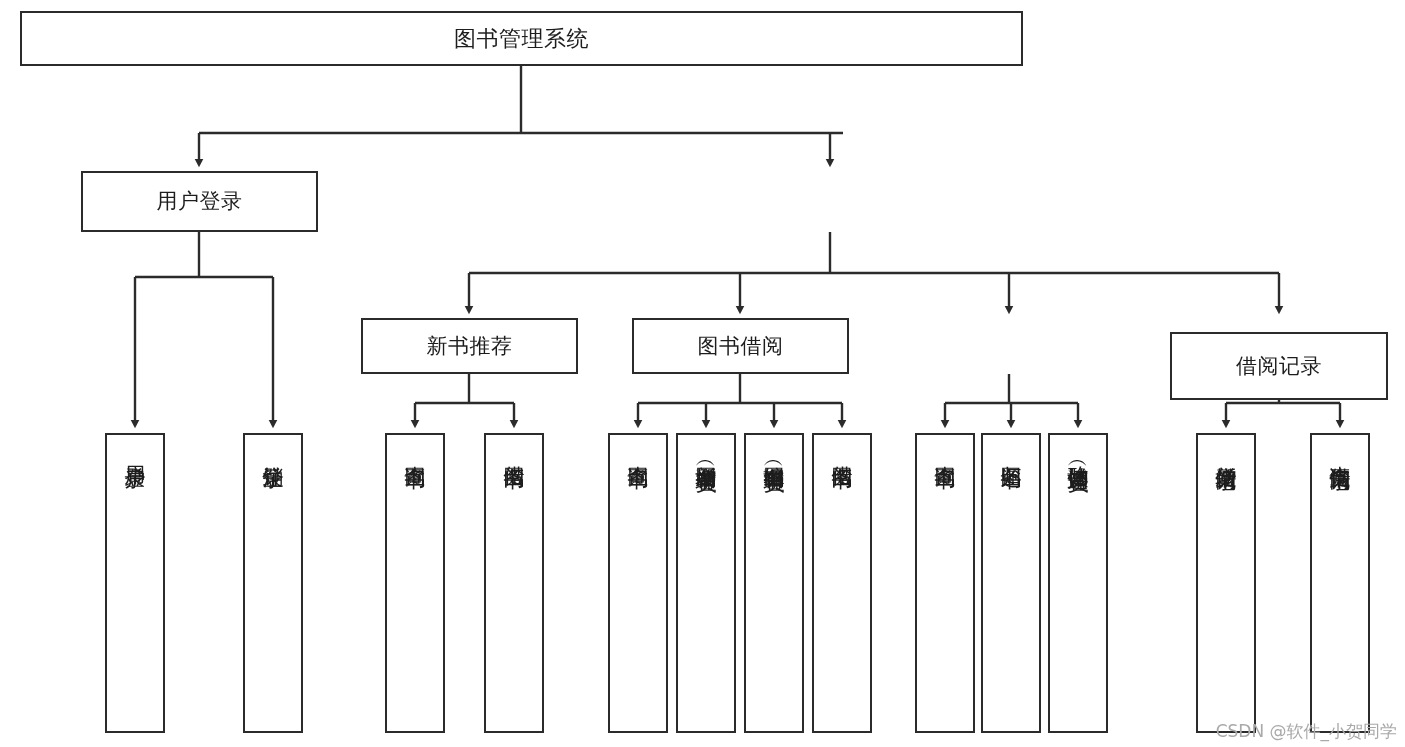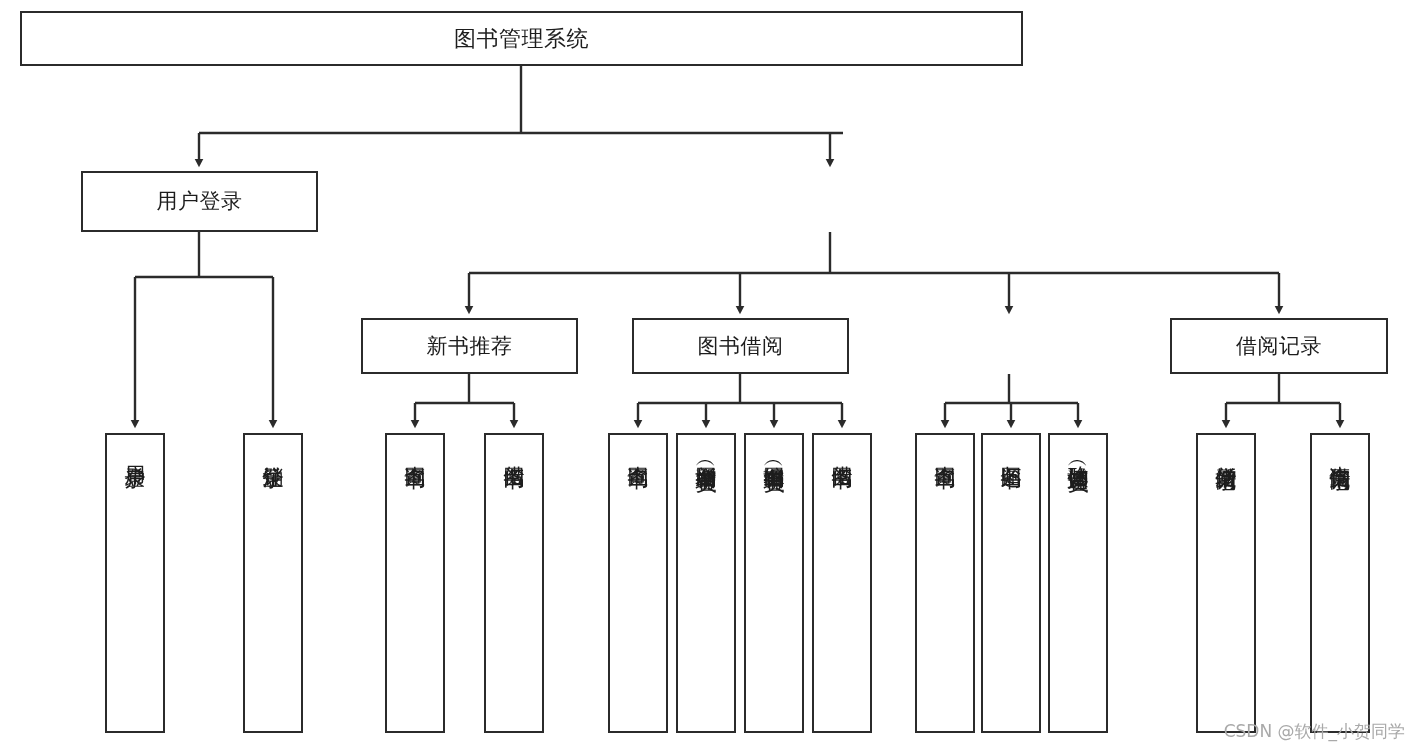--- a/index.html
+++ b/index.html
@@ -59,21 +59,21 @@
   .node.v .label {
     font-size: 21px;
     writing-mode: vertical-rl;
     text-orientation: upright;
     line-height: 1.05;
     letter-spacing: 1px;
     white-space: nowrap;
   }
   .watermark {
     position: absolute;
-    right: 0;
+    right: 8px;
     bottom: 4px;
     font-size: 17px;
     color: #a9a9a9;
     white-space: nowrap;
     user-select: none;
   }
 </style>
 </head>
 <body>
 
@@ -137,21 +137,21 @@
   <div class="node h" style="left:81px; top:171px; width:237px; height:61px;">
     <span class="label">用户登录</span>
   </div>
 
   <div class="node h" style="left:361px; top:318px; width:217px; height:56px;">
     <span class="label">新书推荐</span>
   </div>
   <div class="node h" style="left:632px; top:318px; width:217px; height:56px;">
     <span class="label">图书借阅</span>
   </div>
-  <div class="node h" style="left:1170px; top:318px; width:218px; height:56px;">
+  <div class="node h" style="left:1170px; top:332px; width:218px; height:68px;">
     <span class="label">借阅记录</span>
   </div>
 
   <div class="node v" style="left:105px; top:433px; width:60px; height:300px;">
     <span class="label">用户登录</span>
   </div>
   <div class="node v" style="left:243px; top:433px; width:60px; height:300px;">
     <span class="label">注销登录</span>
   </div>
 

